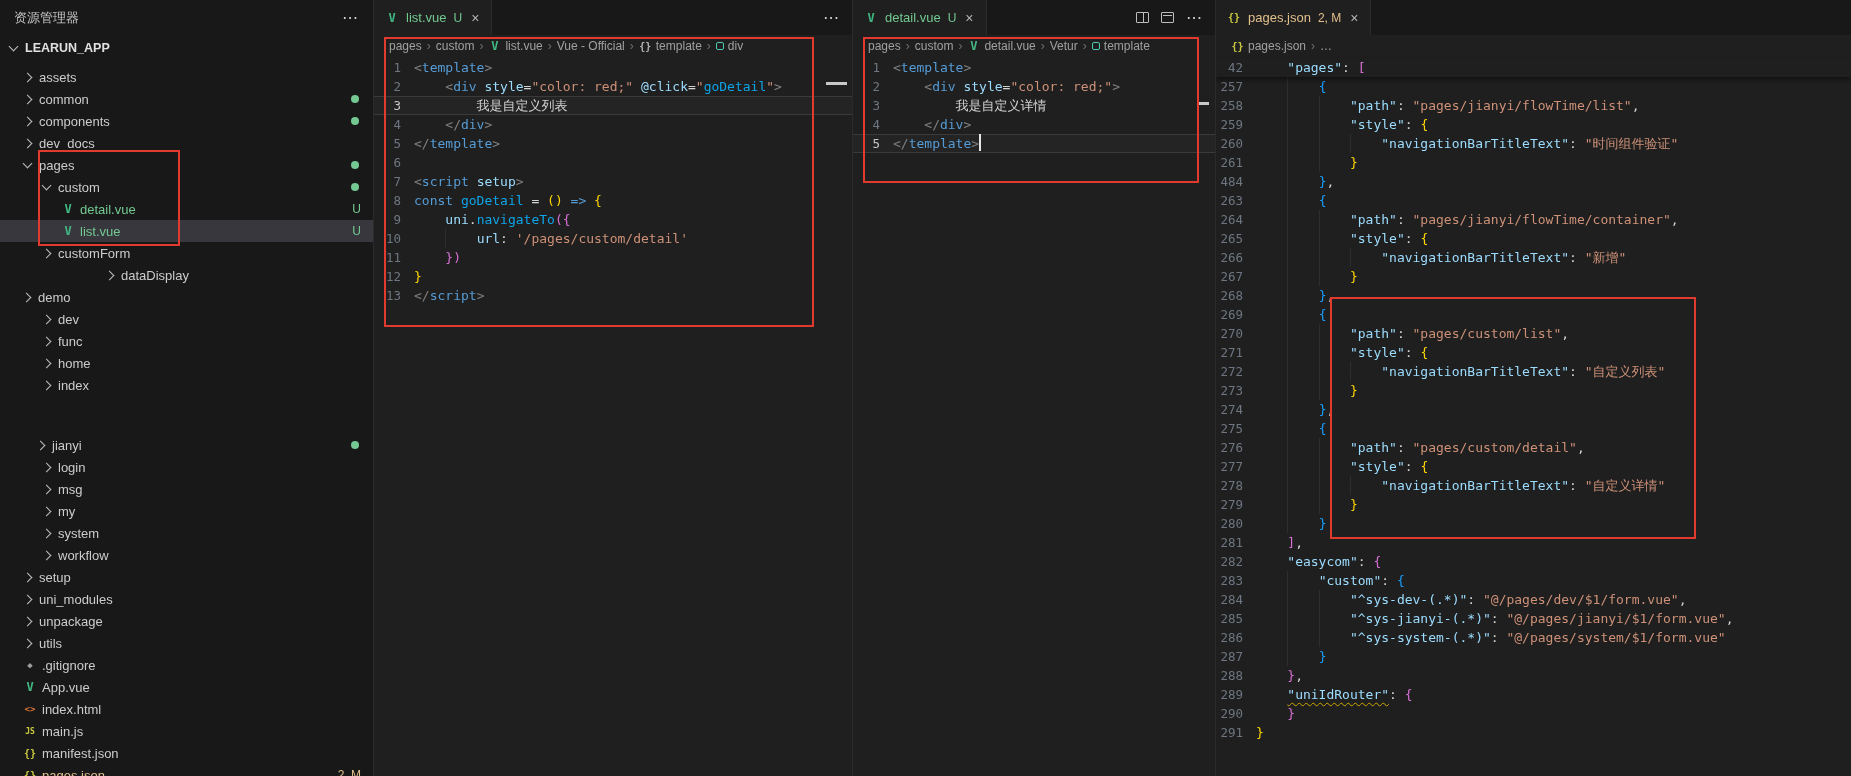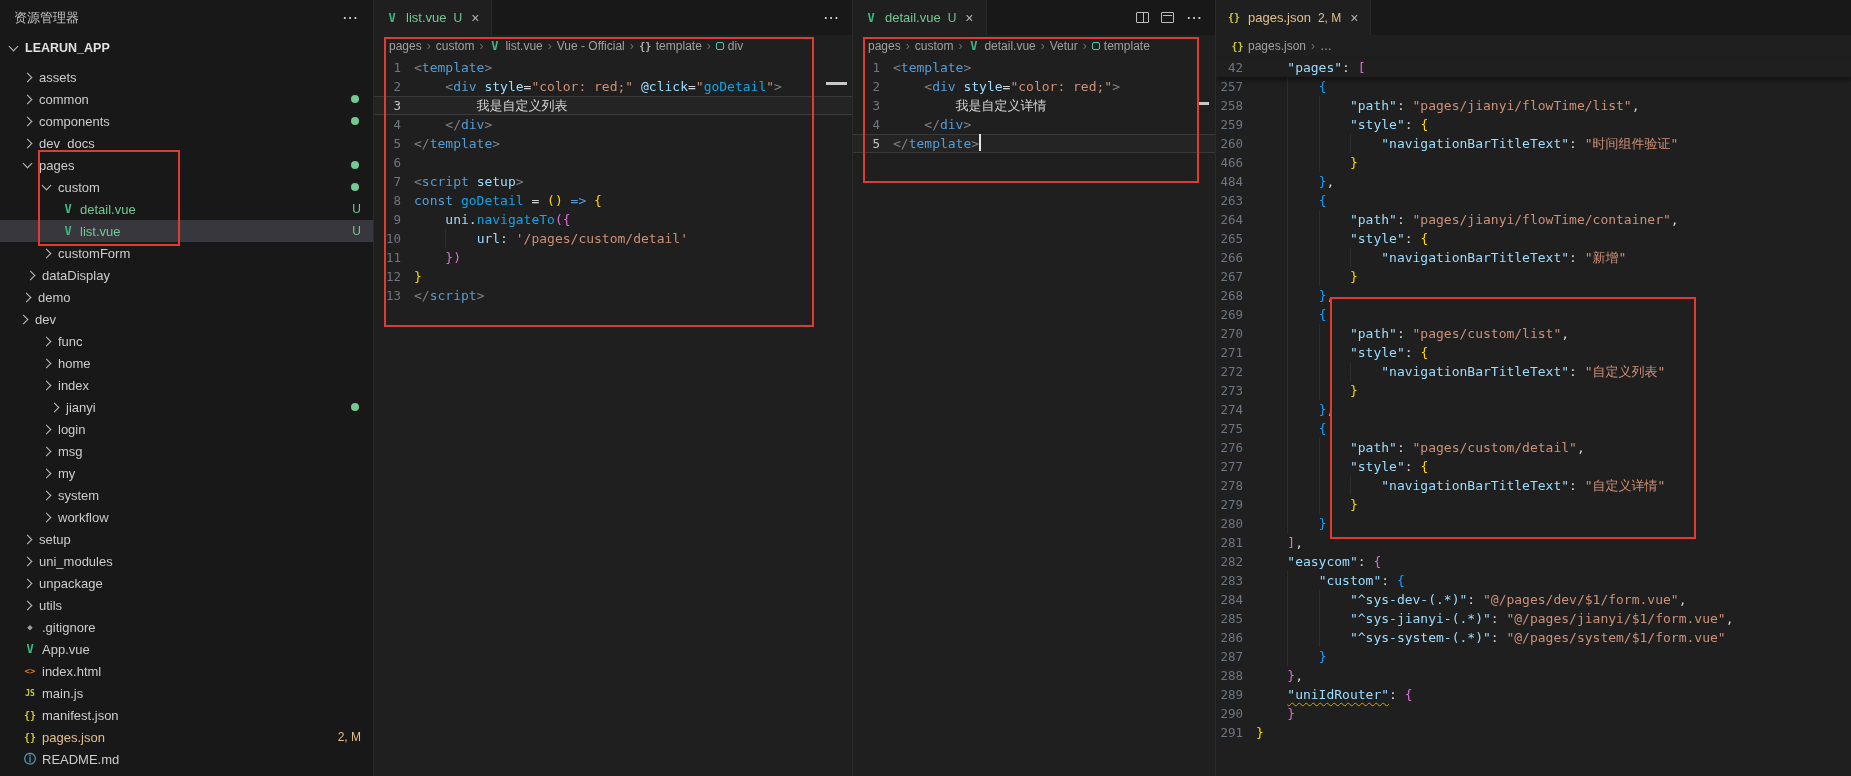--- a/index.html
+++ b/index.html
@@ -117,45 +117,45 @@
         </div>
         <div class="trow sel" style="padding-left: 60px;">
           <span class="gicon fic" style="color: rgb(65, 184, 131); font-size: 12px;">V</span>
           <span class="tl untracked">list.vue</span>
           <span class="bdg untracked">U</span>
         </div>
         <div class="trow" style="padding-left: 41px;">
           <span class="chev"></span>
           <span class="tl ">customForm</span>
         </div>
-        <div class="trow" style="padding-left: 25px;">
+        <div class="trow" style="padding-left: 59px; margin-left: 45px;">
           <span class="chev"></span>
           <span class="tl ">dataDisplay</span>
         </div>
         <div class="trow" style="padding-left: 21px;">
           <span class="chev"></span>
           <span class="tl ">demo</span>
         </div>
-        <div class="trow" style="padding-left: 18px;">
+        <div class="trow" style="padding-left: 41px;">
           <span class="chev"></span>
           <span class="tl ">dev</span>
         </div>
         <div class="trow" style="padding-left: 41px;">
           <span class="chev"></span>
           <span class="tl ">func</span>
         </div>
         <div class="trow" style="padding-left: 41px;">
           <span class="chev"></span>
           <span class="tl ">home</span>
         </div>
         <div class="trow" style="padding-left: 41px;">
           <span class="chev"></span>
           <span class="tl ">index</span>
         </div>
-        <div class="trow" style="padding-left: 49px;">
+        <div class="trow" style="padding-left: 35px; margin-top: 38px;">
           <span class="chev"></span>
           <span class="tl ">jianyi</span>
           <span class="dot"></span>
         </div>
         <div class="trow" style="padding-left: 41px;">
           <span class="chev"></span>
           <span class="tl ">login</span>
         </div>
         <div class="trow" style="padding-left: 41px;">
           <span class="chev"></span>
@@ -421,21 +421,21 @@
         </div>
         <div class="cl">
           <span class="ln">259</span>
           <span class="ct"><i class="guide" style="left: 4ch;"></i><i class="guide" style="left: 8ch;"></i><span class="tk-t">            </span><span class="tk-at">"style"</span><span class="tk-t">: </span><span class="tk-b1">{</span></span>
         </div>
         <div class="cl">
           <span class="ln">260</span>
           <span class="ct"><i class="guide" style="left: 4ch;"></i><i class="guide" style="left: 8ch;"></i><i class="guide" style="left: 12ch;"></i><span class="tk-t">                </span><span class="tk-at">"navigationBarTitleText"</span><span class="tk-t">: </span><span class="tk-s">"时间组件验证"</span></span>
         </div>
         <div class="cl">
-          <span class="ln">466</span>
+          <span class="ln">261</span>
           <span class="ct"><i class="guide" style="left: 4ch;"></i><i class="guide" style="left: 8ch;"></i><span class="tk-t">            </span><span class="tk-b1">}</span></span>
         </div>
         <div class="cl">
           <span class="ln">484</span>
           <span class="ct"><i class="guide" style="left: 4ch;"></i><span class="tk-t">        </span><span class="tk-b3">}</span><span class="tk-t">,</span></span>
         </div>
         <div class="cl">
           <span class="ln">263</span>
           <span class="ct"><i class="guide" style="left: 4ch;"></i><span class="tk-t">        </span><span class="tk-b3">{</span></span>
         </div>

